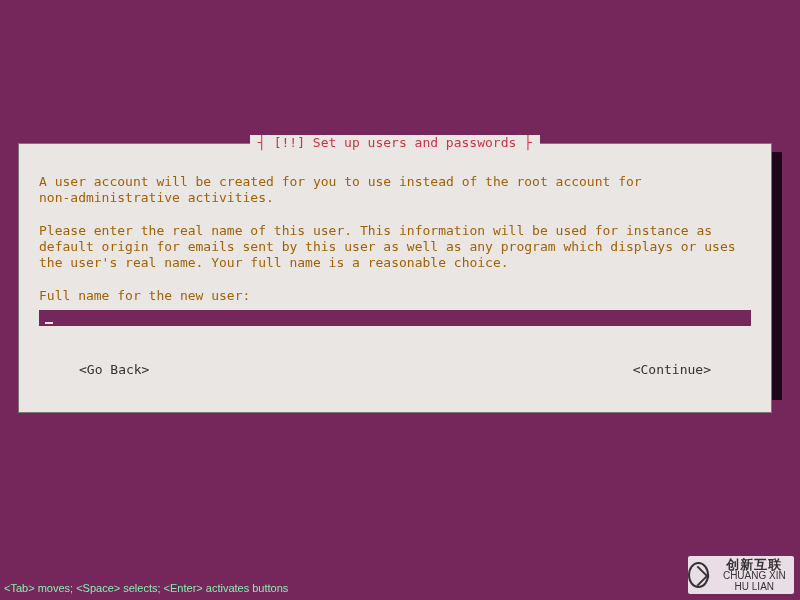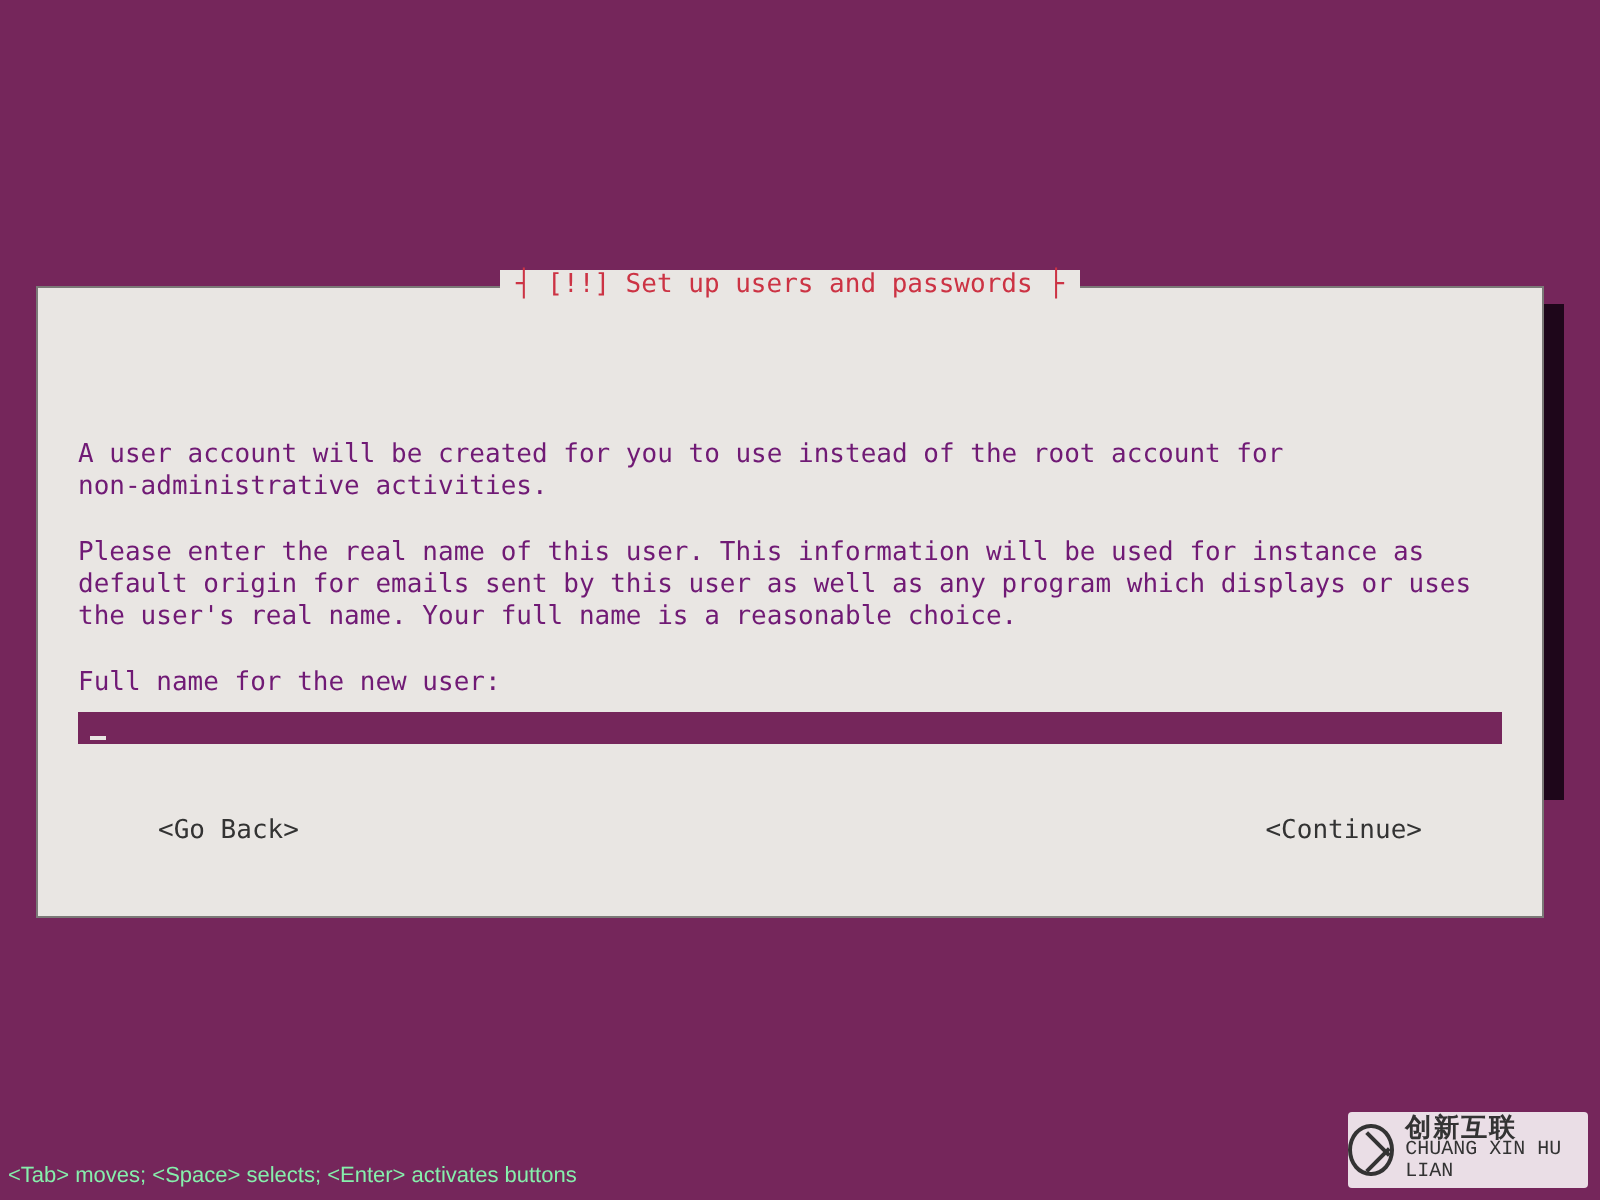--- a/index.html
+++ b/index.html
@@ -34,21 +34,21 @@
     position: absolute;
     top: -9px; left: 0; width: 100%;
     text-align: center;
   }
   .title-inner {
     display: inline-block;
     background: #e9e6e3;
     padding: 0 8px;
     color: #cc3344;
   }
-  .desc { color: #701a75; white-space: pre-wrap; margin-top: 46px; }
+  .desc { color: #a16207; white-space: pre-wrap; }
   .input-row {
     margin-top: 6px;
     background: #75265b;
     height: 16px;
     display: flex;
     align-items: center;
     padding-left: 6px;
   }
   .cursor {
     display: inline-block;
@@ -66,28 +66,29 @@
   .footer {
     position: absolute;
     bottom: 4px; left: 4px;
     color: #86efac;
     font-family: Liberation Sans, sans-serif;
     font-size: 11px;
   }
   .watermark {
     position: absolute;
     right: 6px; bottom: 6px;
-    width: 120px; height: 38px;
+    width: 106px; height: 38px;
     background: rgba(255,255,255,0.85);
     border-radius: 2px;
     display: flex;
     align-items: center;
     justify-content: center;
     gap: 6px;
-    font-family: Liberation Mono, monospace;
+    font-family: Liberation Sans, sans-serif;
+    text-align: center;
   }
   .watermark .logo {
     width: 26px; height: 26px;
     border: 2px solid #333;
     border-radius: 50%;
     position: relative;
   }
   .watermark .logo::before,
   .watermark .logo::after {
     content: "";

